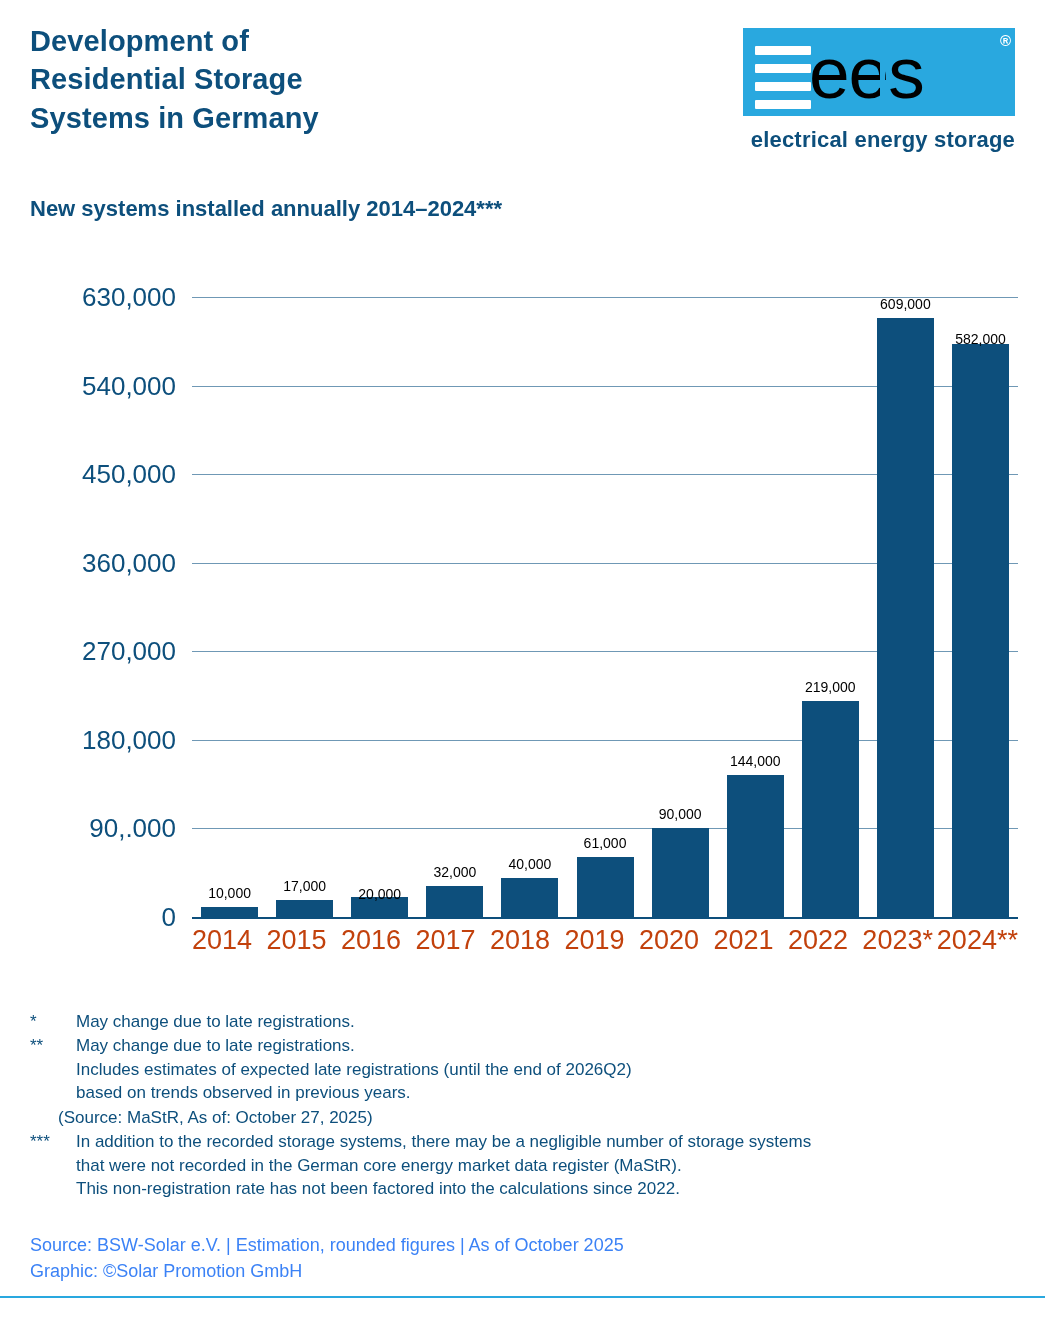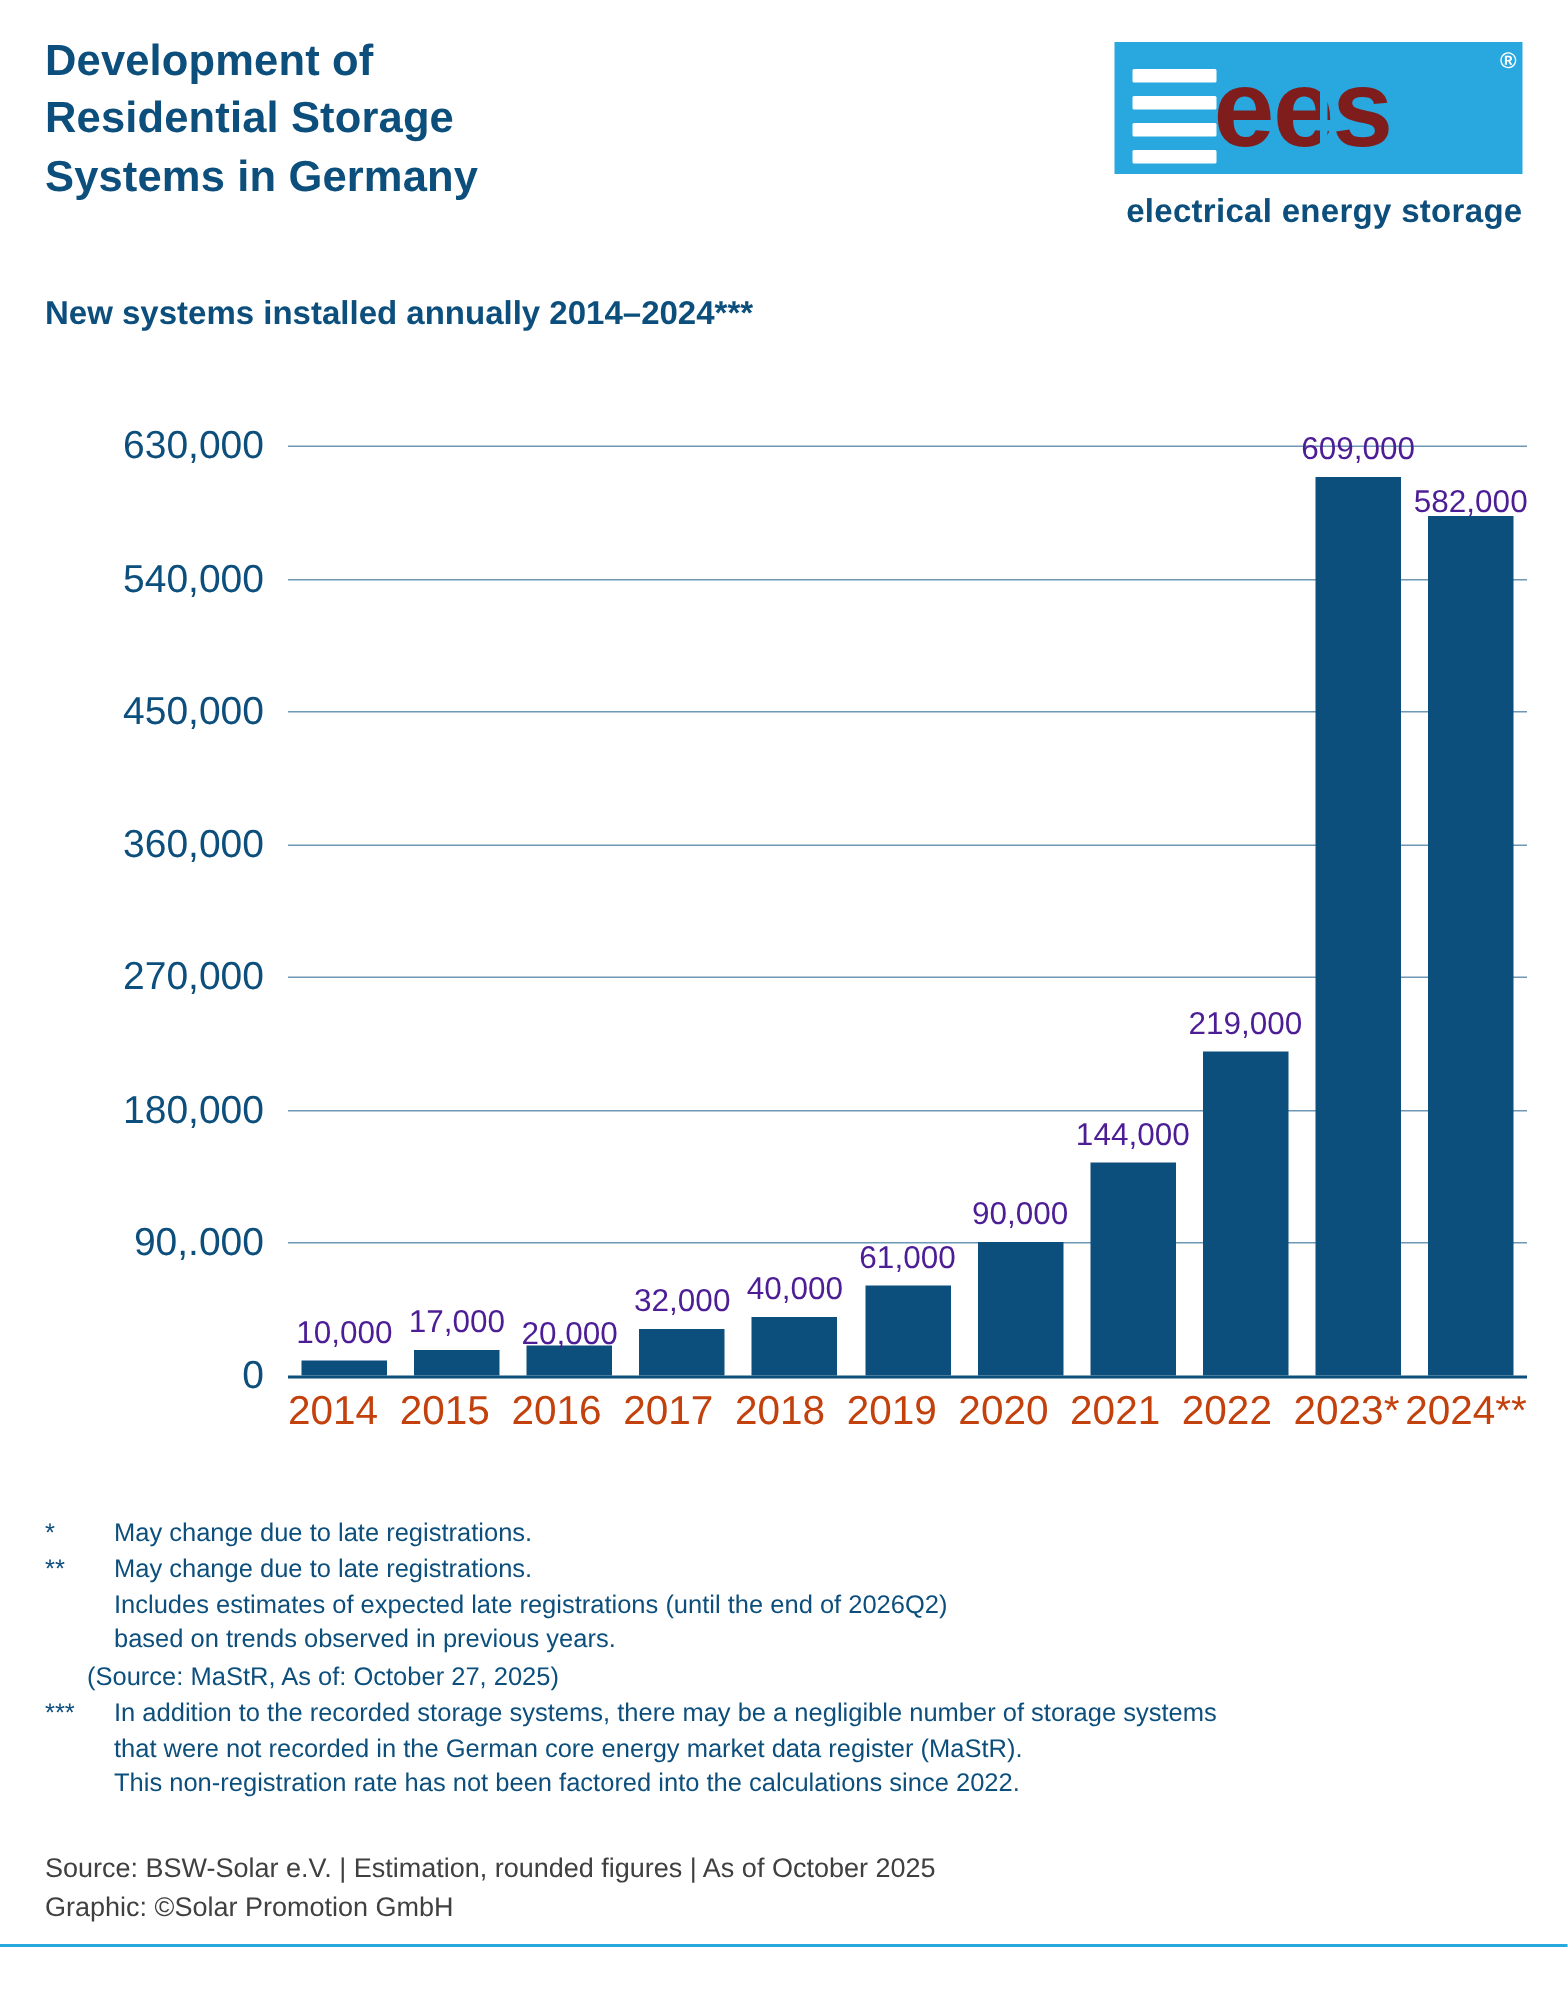--- a/index.html
+++ b/index.html
@@ -65,22 +65,22 @@
     height: 9px;
     background: #ffffff;
     margin-bottom: 9px;
     border-radius: 1px;
   }
   .logo-text {
     position: absolute;
     left: 66px;
     top: 2px;
     font-size: 73px;
-    font-weight: bold;
-    color: #7f1d1d;
+    font-weight: normal;
+    color: #000000;
     letter-spacing: -1px;
     line-height: 86px;
   }
   .logo-sep {
     position: absolute;
     left: 137px;
     top: 4px;
     width: 5px;
     height: 80px;
     background: #29a8df;
@@ -161,22 +161,22 @@
     justify-content: center;
   }
   .bar {
     width: 57px;
     background: #0d4f7c;
   }
   .barlabel {
     position: absolute;
     left: 50%;
     transform: translateX(-50%);
-    font-size: 21px;
-    color: #4c1d95;
+    font-size: 14px;
+    color: #000000;
     white-space: nowrap;
   }
   .xlabels {
     position: absolute;
     left: 162px;
     right: 0;
     top: 650px;
     display: flex;
   }
   .xlabel {
@@ -211,21 +211,21 @@
   }
   .fn-plain {
     margin-bottom: 1px;
     margin-left: 28px;
   }
   .source {
     position: absolute;
     left: 30px;
     top: 1232px;
     font-size: 18px;
-    color: #404040;
+    color: #3b82f6;
     line-height: 1.45;
     white-space: pre-line;
   }
   .bottom-rule {
     position: absolute;
     left: 0;
     right: 0;
     bottom: 0;
     height: 26px;
     background: #ffffff;

